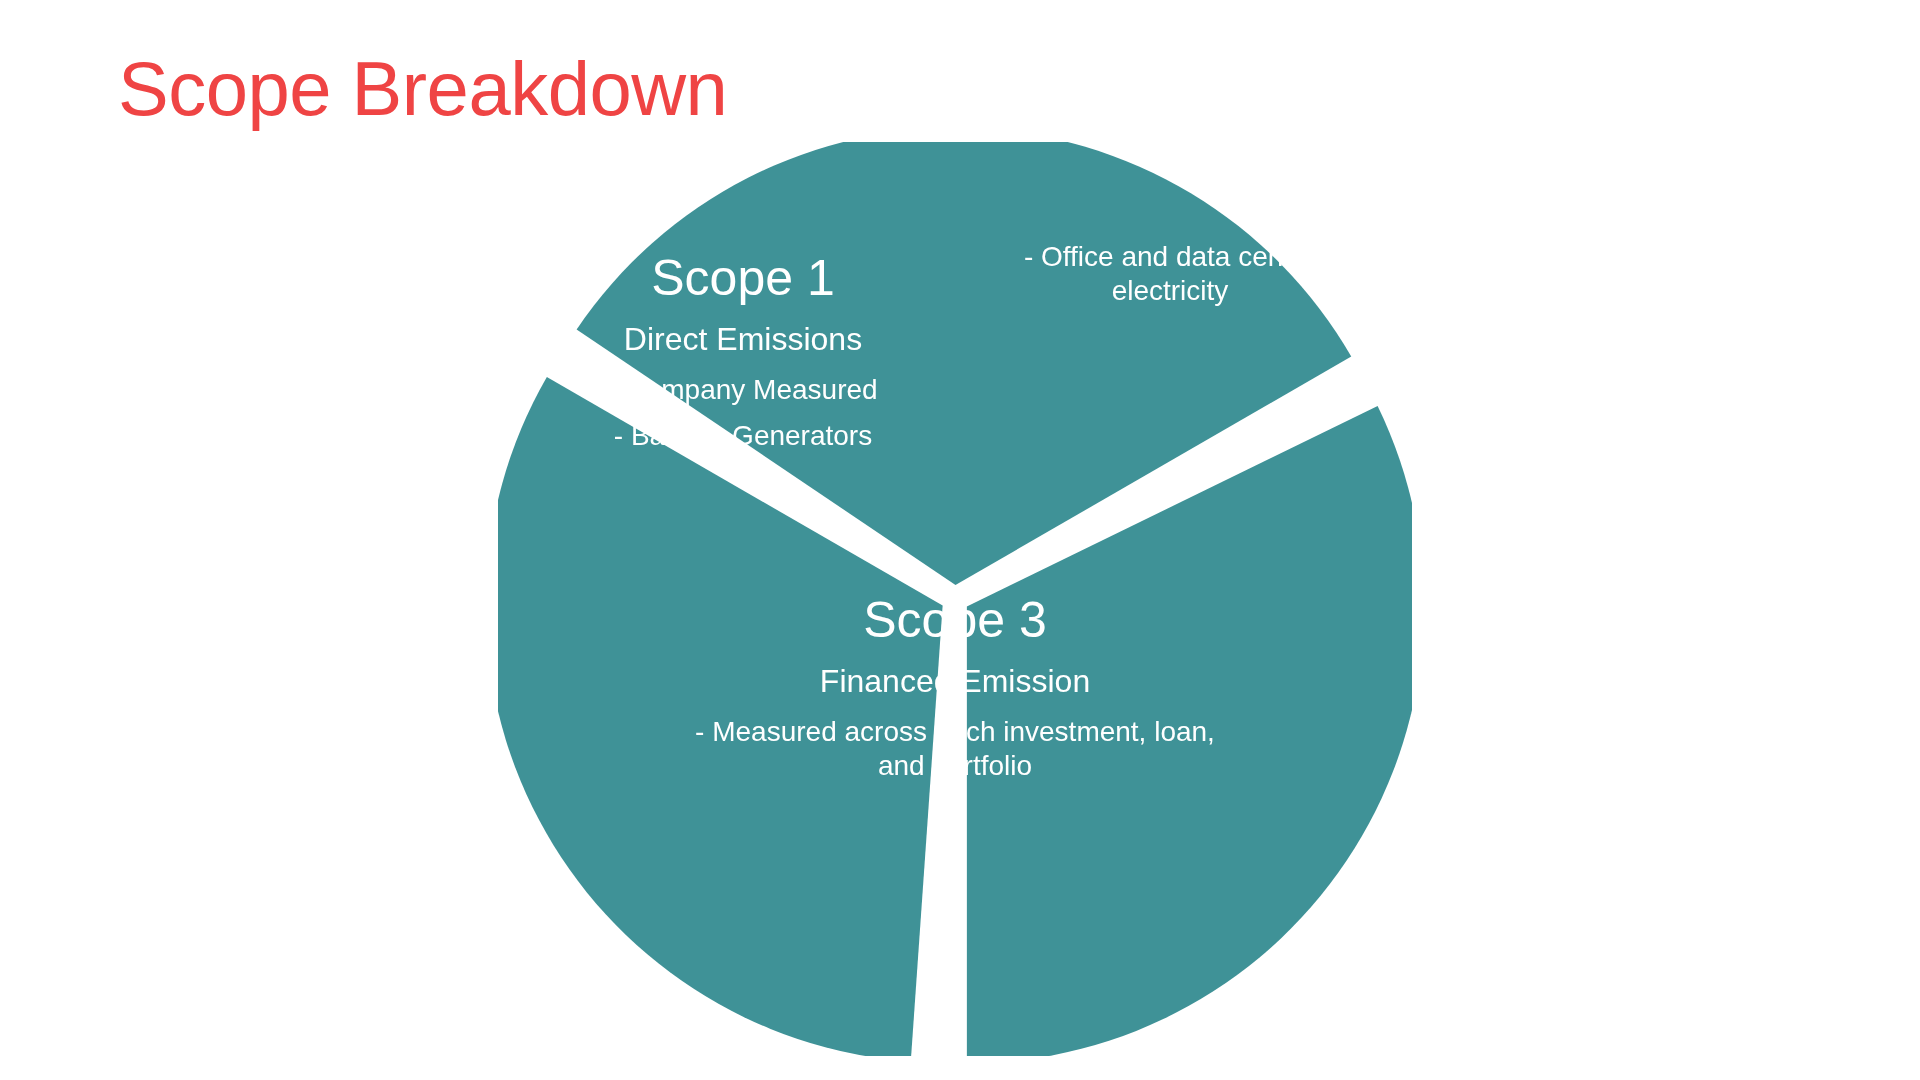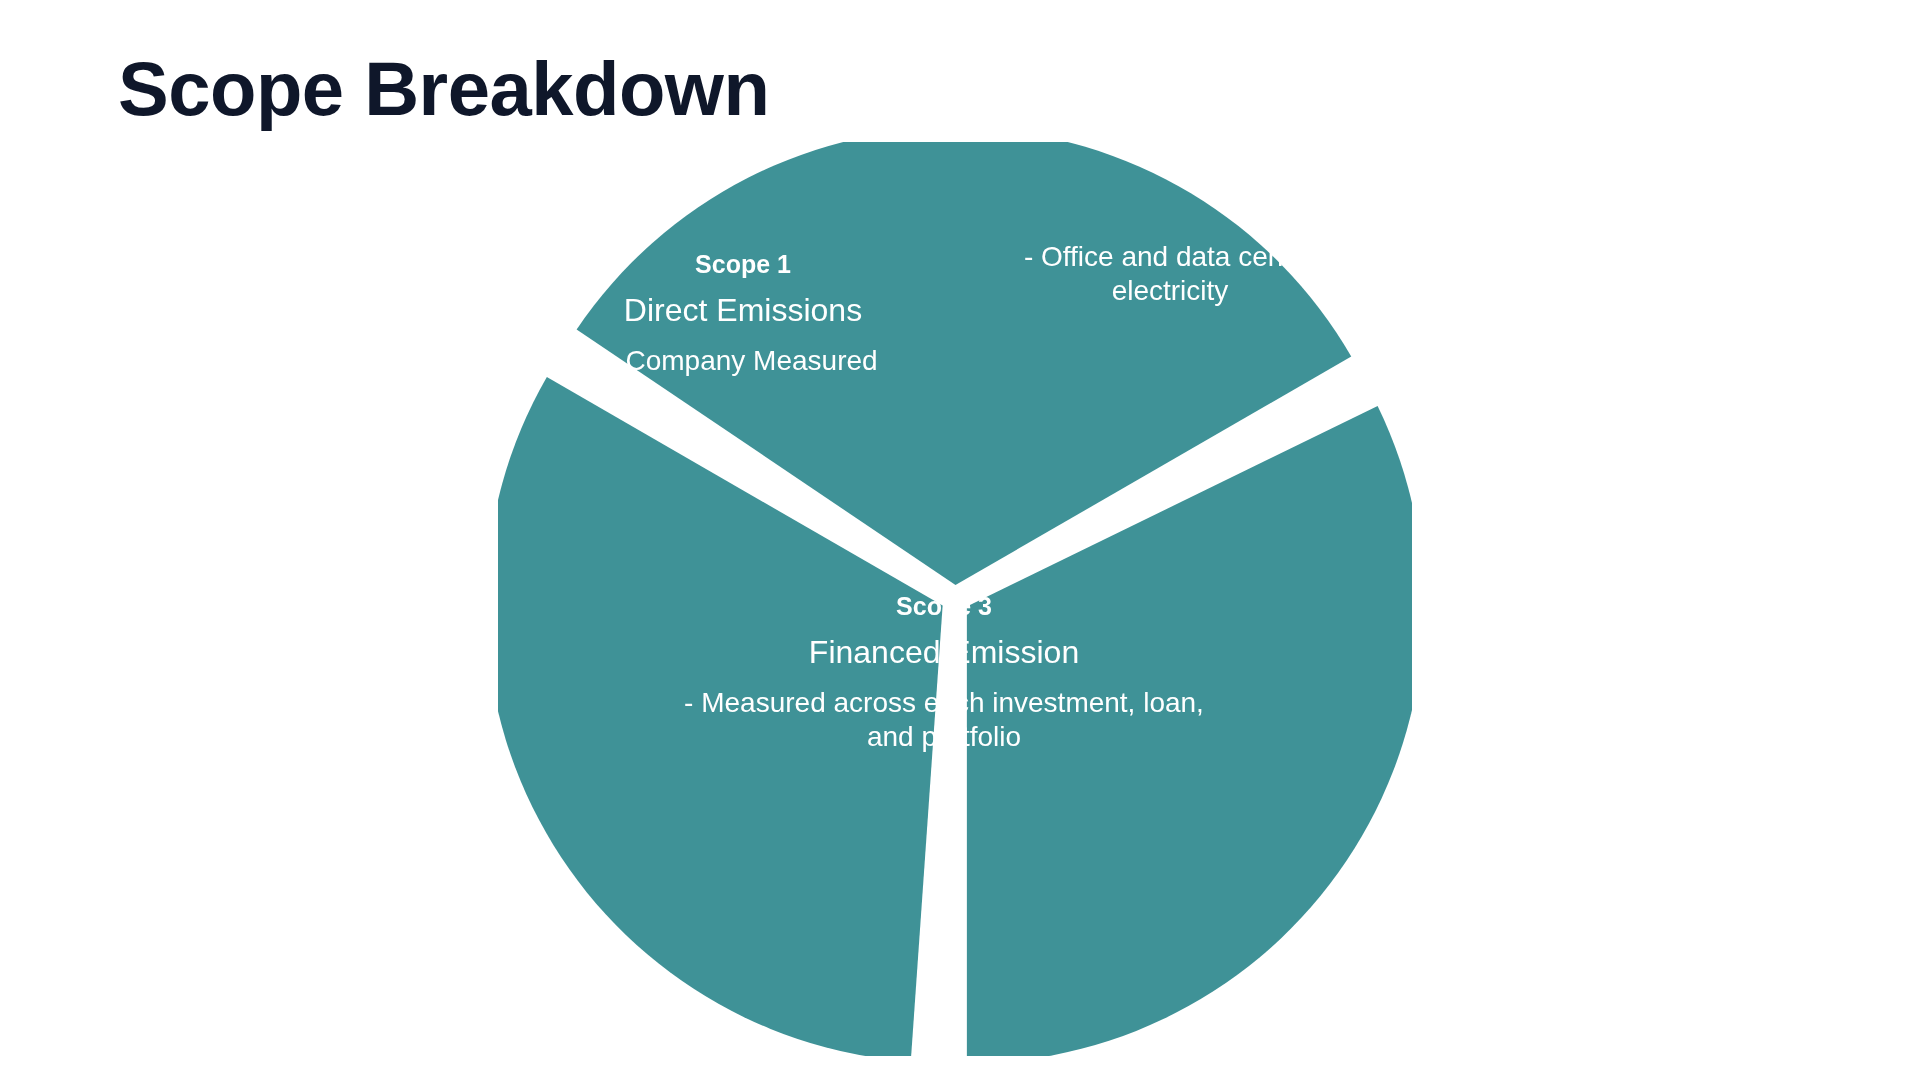--- a/index.html
+++ b/index.html
@@ -11,42 +11,42 @@
   }
   #slide {
     position:relative;
     width:1920px; height:1080px;
     background:#ffffff;
   }
   #slide-title {
     position:absolute;
     left:118px; top:48px;
     font-size:76px;
-    font-weight:700;
+    font-weight:400;
     letter-spacing:-0.5px;
-    color:#0f172a;
+    color:#ef4444;
     line-height:1.08;
     white-space:nowrap;
   }
   #pie-wrap {
     position:absolute;
     left:498px; top:142px;
     width:914px; height:914px;
   }
   #pie-svg { display:block; width:914px; height:914px; }
 
   .seg-label {
     position:absolute;
     text-align:center;
     color:#ffffff;
     pointer-events:none;
   }
   .seg-title {
-    font-size:25px;
-    font-weight:700;
+    font-size:50px;
+    font-weight:400;
     line-height:1.15;
     margin-bottom:12px;
     white-space:nowrap;
   }
   .seg-sub {
     font-size:32px;
     font-weight:400;
     line-height:1.22;
     margin-bottom:14px;
   }
@@ -64,21 +64,21 @@
     left:95px; top:108px;
     width:300px;
   }
   
   #label-scope-2 {
     left:522px; top:98px;
     width:300px;
   }
   
   #label-scope-3 {
-    left:171px; top:450px;
+    left:182px; top:450px;
     width:550px;
   }
 </style>
 </head>
 <body>
 
 <div id="slide">
 
   <h1 id="slide-title">Scope Breakdown</h1>
 
@@ -90,20 +90,21 @@
       <path fill="#3F9297" d="M 468.87267334618997 464.41886969926486 L 879.6215525049092 264.0832556166565 A 457 457 0 0 1 468.87267334618997 921.4188696992649 Z"></path>
 
       <path fill="#3F9297" d="M 444.63873369997503 463.5726018790025 L 412.7600251989098 919.4593728477421 A 457 457 0 0 1 48.86512417048658 235.07260187900243 Z"></path>
     </svg>
 
     <div class="seg-label" id="label-scope-1">
       <div class="seg-title">Scope 1</div>
       <div class="seg-sub">Direct Emissions</div>
       <div class="seg-bullets">
         <div class="seg-bullet">- Company Measured</div>
+        <div class="seg-bullet">- Backup Generators</div>
       </div>
     </div>
 
     <div class="seg-label" id="label-scope-2">
       <div class="seg-bullets">
         <div class="seg-bullet">- Office and data center electricity</div>
       </div>
     </div>
 
     <div class="seg-label" id="label-scope-3">

